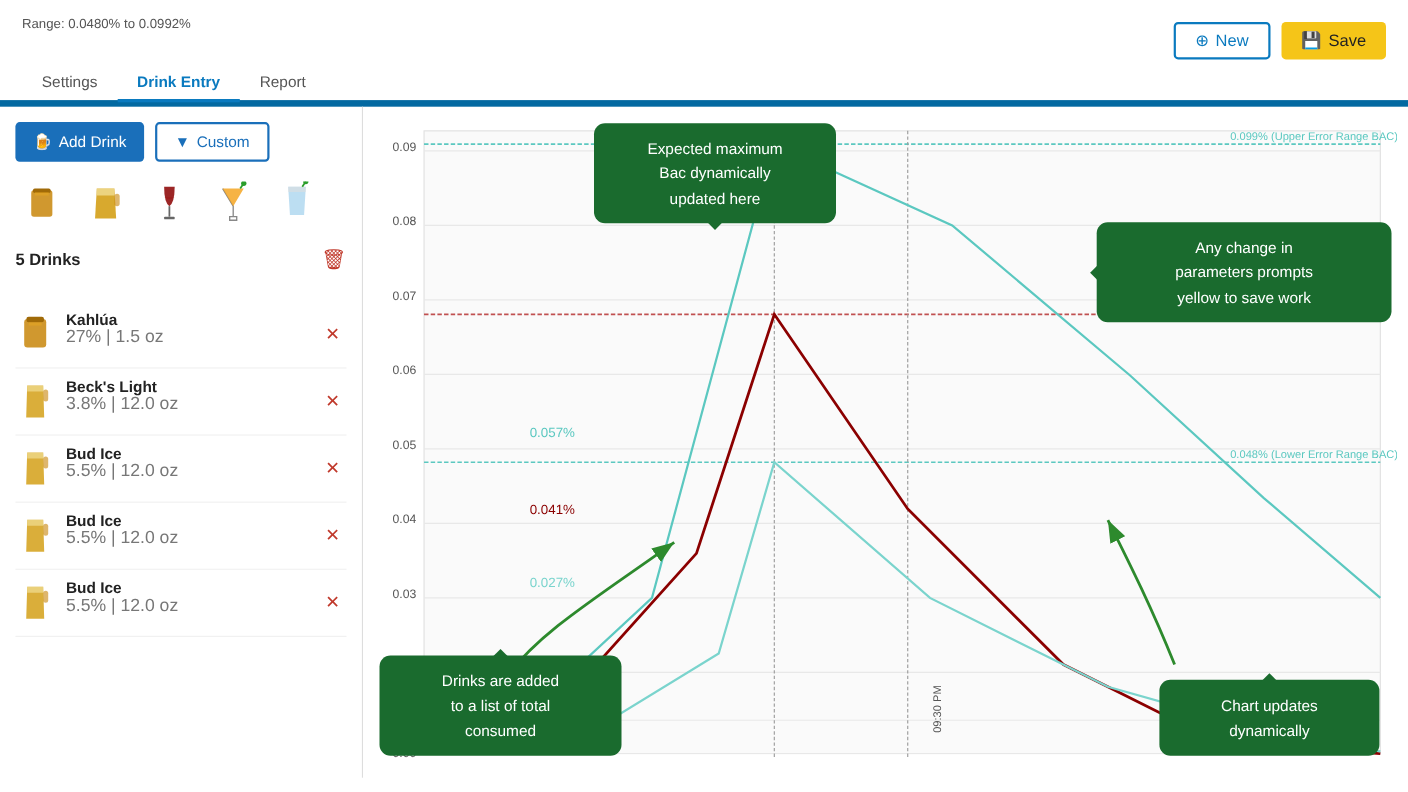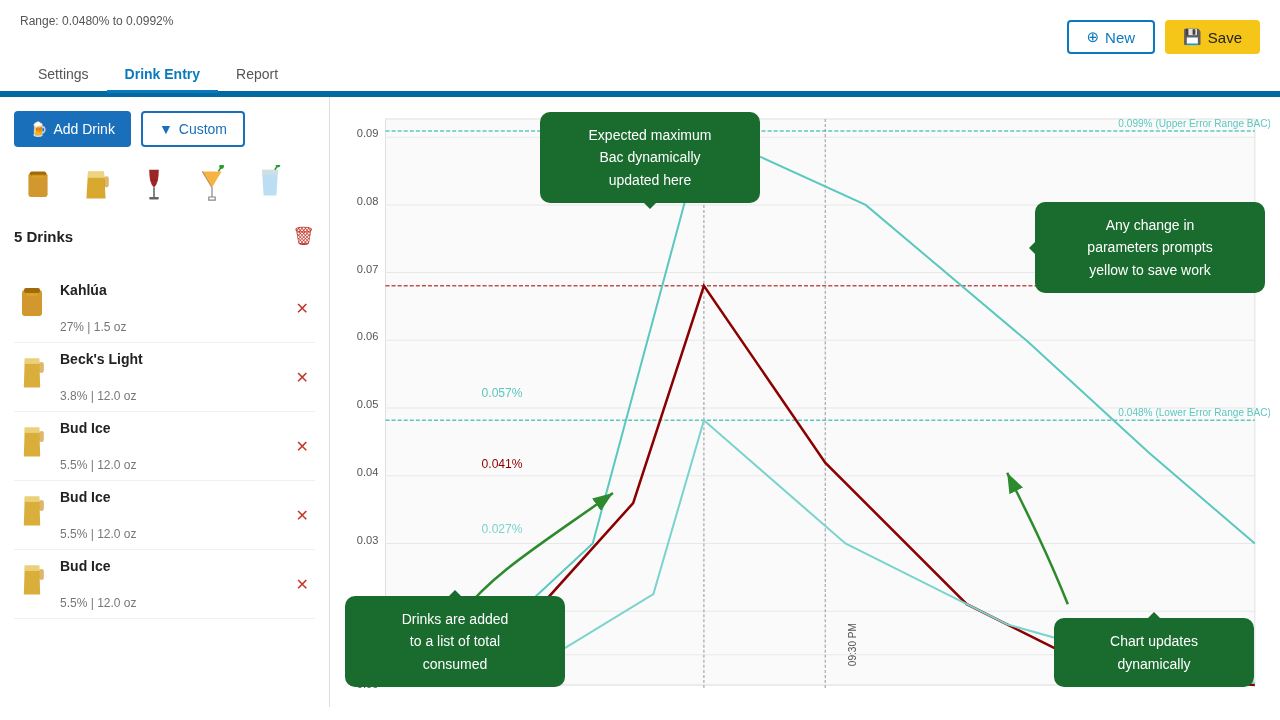--- a/index.html
+++ b/index.html
@@ -37,21 +37,21 @@
     .drink-list-header { display: flex; justify-content: space-between; align-items: center; margin-bottom: 27px; }
     .drink-count { font-size: 15px; font-weight: 600; color: #222; }
     .btn-delete-all { background: #fff; border: none; cursor: pointer; color: #c0392b; font-size: 18px; }
 
     
     .drink-item { display: flex; padding: 8px 0; border-bottom: 1px solid #f0f0f0; gap: 10px; }
     .drink-item-icon { width: 36px; height: 44px; display: flex; align-items: center; justify-content: center; }
     .drink-item-icon svg { width: 28px; height: 40px; }
     .drink-item-info { flex: 1; }
     .drink-item-name { font-size: 14px; font-weight: 600; color: #222; }
-    .drink-item-details { font-size: 12px; color: #777; margin-top: 22px; }
+    .drink-item-details { font-size: 16px; color: #777; }
     .btn-remove-drink { background: none; border: none; color: #c0392b; cursor: pointer; font-size: 16px; padding: 2px 6px; }
 
     
     .chart-area { flex: 1; position: relative; padding: 10px 10px 10px 10px; }
     .chart-container { width: 100%; height: 100%; position: relative; }
     .chart-svg { width: 100%; height: 100%; }
   </style>
 </head>
 <body>
 
@@ -295,21 +295,21 @@
       </svg>
 
       
       <div style="position:absolute; top:5px; left:200px; background:#1a6b2e; color:#fff; border-radius:10px; padding:12px 16px; font-size:14px; line-height:1.6; text-align:center; width:220px; z-index:10;">
         <span style="white-space:pre-line;">Expected maximum
 Bac dynamically
 updated here</span>
         <div style="position:absolute; bottom:-14px; left:50%; transform:translateX(-50%); border:8px solid transparent; border-top-color:#1a6b2e;"></div>
       </div>
 
-      <div style="position:absolute; top:95px; right:5px; background:#1a6b2e; color:#fff; border-radius:10px; padding:12px 16px; font-size:14px; line-height:1.6; text-align:center; width:230px; z-index:10;">
+      <div style="position:absolute; top:95px; right:5px; background:#1a6b2e; color:#fff; border-radius:10px; padding:12px 16px; font-size:14px; line-height:1.6; text-align:center; width:268px; z-index:10;">
         <span style="white-space:pre-line;">Any change in
 parameters prompts
 yellow to save work</span>
         <div style="position:absolute; left:-14px; top:50%; transform:translateY(-50%); border:8px solid transparent; border-right-color:#1a6b2e;"></div>
       </div>
 
       <div style="position:absolute; bottom:10px; left:5px; background:#1a6b2e; color:#fff; border-radius:10px; padding:12px 16px; font-size:14px; line-height:1.6; text-align:center; width:220px; z-index:10;">
         <span style="white-space:pre-line;">Drinks are added
 to a list of total
 consumed</span>

